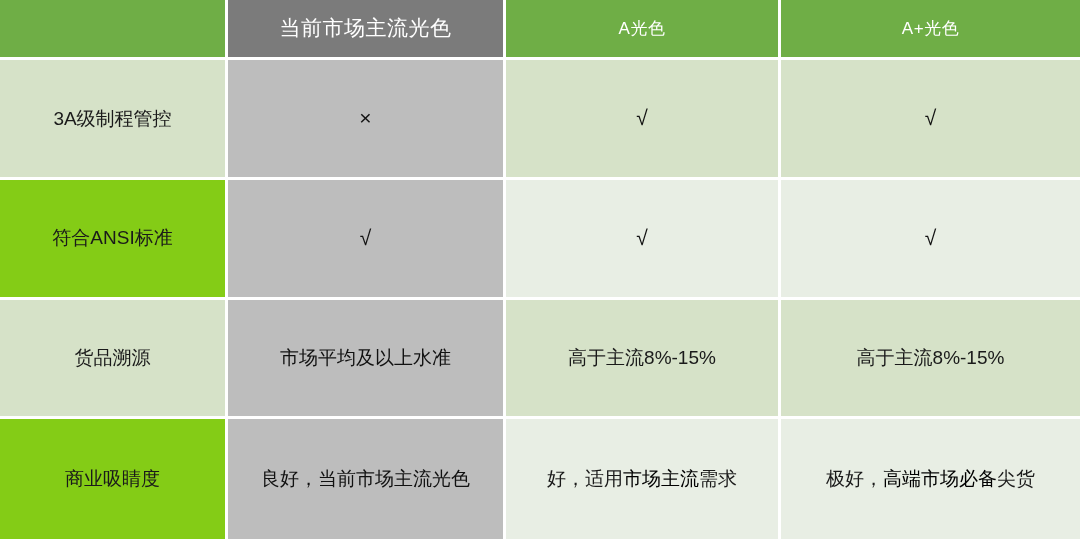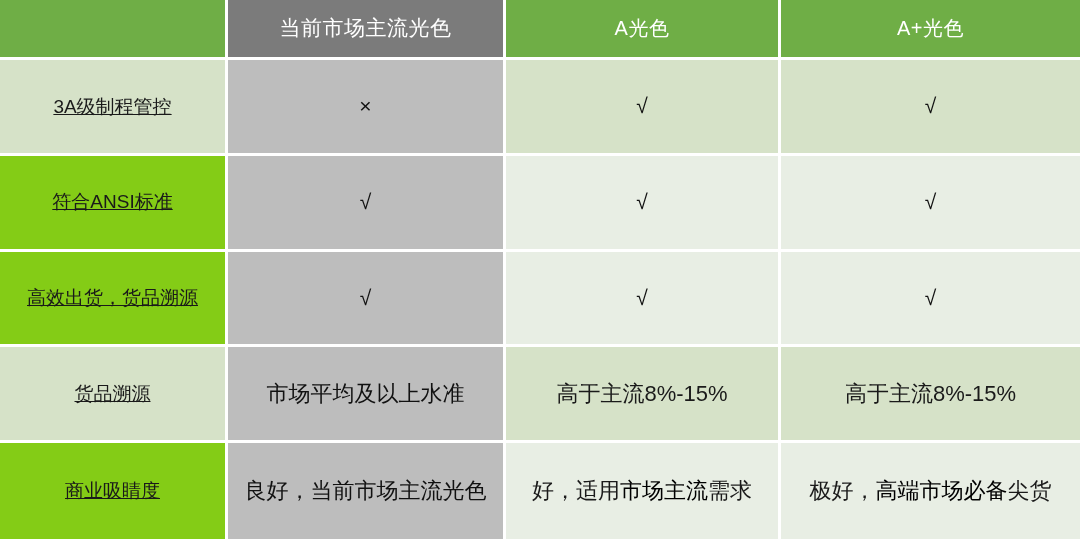--- a/index.html
+++ b/index.html
@@ -59,32 +59,31 @@
     background: #7b7b7b;
     color: #ffffff;
     font-weight: bold;
     font-size: 21px;
     letter-spacing: 0.5px;
   }
   .head-green {
     background: #6fae46;
     color: #ffffff;
     font-weight: bold;
-    font-size: 20px;
+    font-size: 17px;
     letter-spacing: 0.5px;
   }
 
   
   .body-row { height: 79.8px; }
 
   
   .cell-feature {
     color: #1a1a1a;
     font-size: 19px;
-    text-decoration: underline;
   }
   .band-a .cell-feature { background: #d6e2c8; }
   .band-b .cell-feature { background: #84cc16; }
 
   
   .cell-gray {
     background: #bdbdbd;
     color: #111111;
     font-size: 19px;
   }
@@ -93,21 +92,21 @@
   .cell-green { color: #1a1a1a; font-size: 19px; }
   .band-a .cell-green { background: #d6e2c8; }
   .band-b .cell-green { background: #e8eee4; }
 
   .mark {
     font-size: 21px;
     color: #111111;
     display: inline-block;
   }
 
-  .cell-text-lg { font-size: 22px; }
+  .cell-text-lg { font-size: 19px; }
 
   b.em { font-weight: normal; color: #000000; }
 </style>
 </head>
 <body>
 
 <table class="comparison-table">
   <colgroup>
     <col class="c-feature">
     <col class="c-market">
@@ -134,26 +133,20 @@
     </tr>
 
     <tr class="body-row band-b">
       <td class="cell-feature">符合ANSI标准</td>
       <td class="cell-gray"><span class="mark">√</span></td>
       <td class="cell-green"><span class="mark">√</span></td>
       <td class="cell-green"><span class="mark">√</span></td>
     </tr>
 
 
-    <tr class="body-row band-b">
-      <td class="cell-feature">高效出货，货品溯源</td>
-      <td class="cell-gray"><span class="mark">√</span></td>
-      <td class="cell-green"><span class="mark">√</span></td>
-      <td class="cell-green"><span class="mark">√</span></td>
-    </tr>
 
     <tr class="body-row band-a">
       <td class="cell-feature">货品溯源</td>
       <td class="cell-gray cell-text-lg">市场平均及以上水准</td>
       <td class="cell-green cell-text-lg">高于主流8%-15%</td>
       <td class="cell-green cell-text-lg">高于主流8%-15%</td>
     </tr>
 
     <tr class="body-row band-b">
       <td class="cell-feature">商业吸睛度</td>

